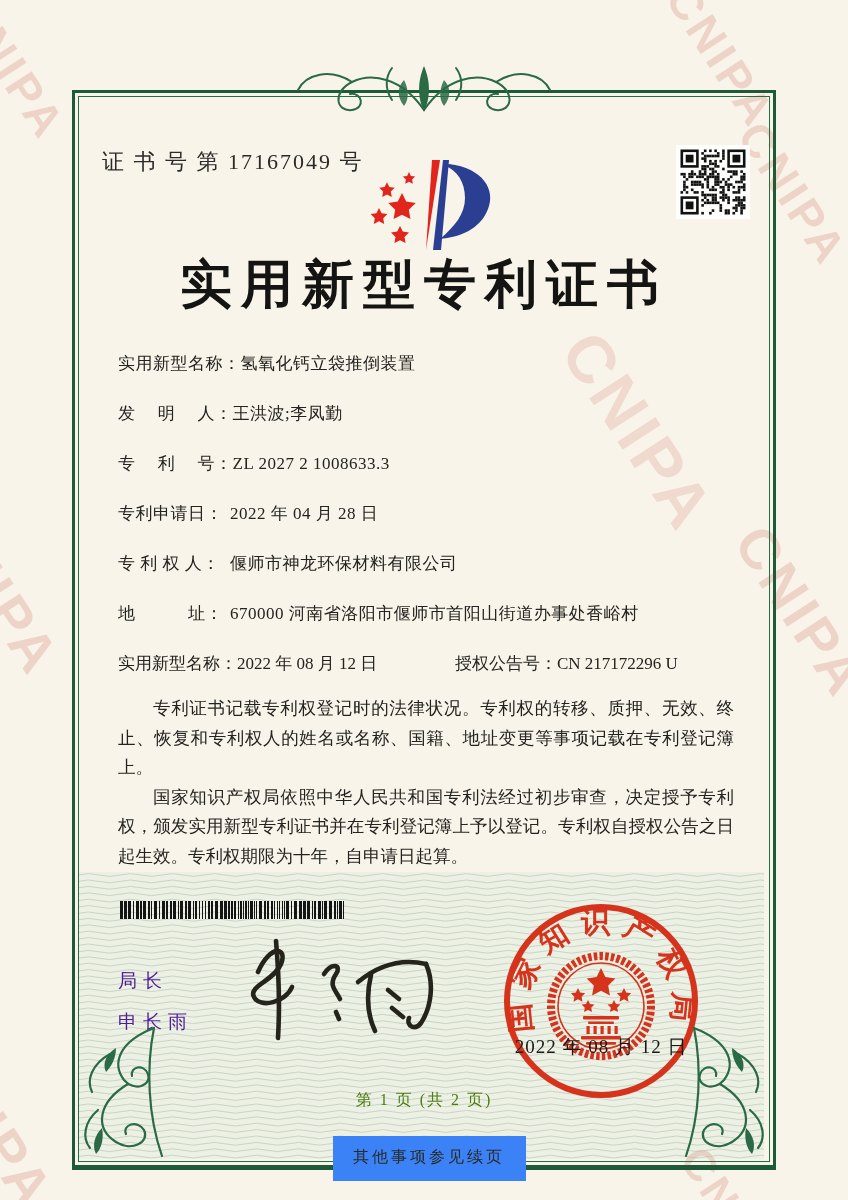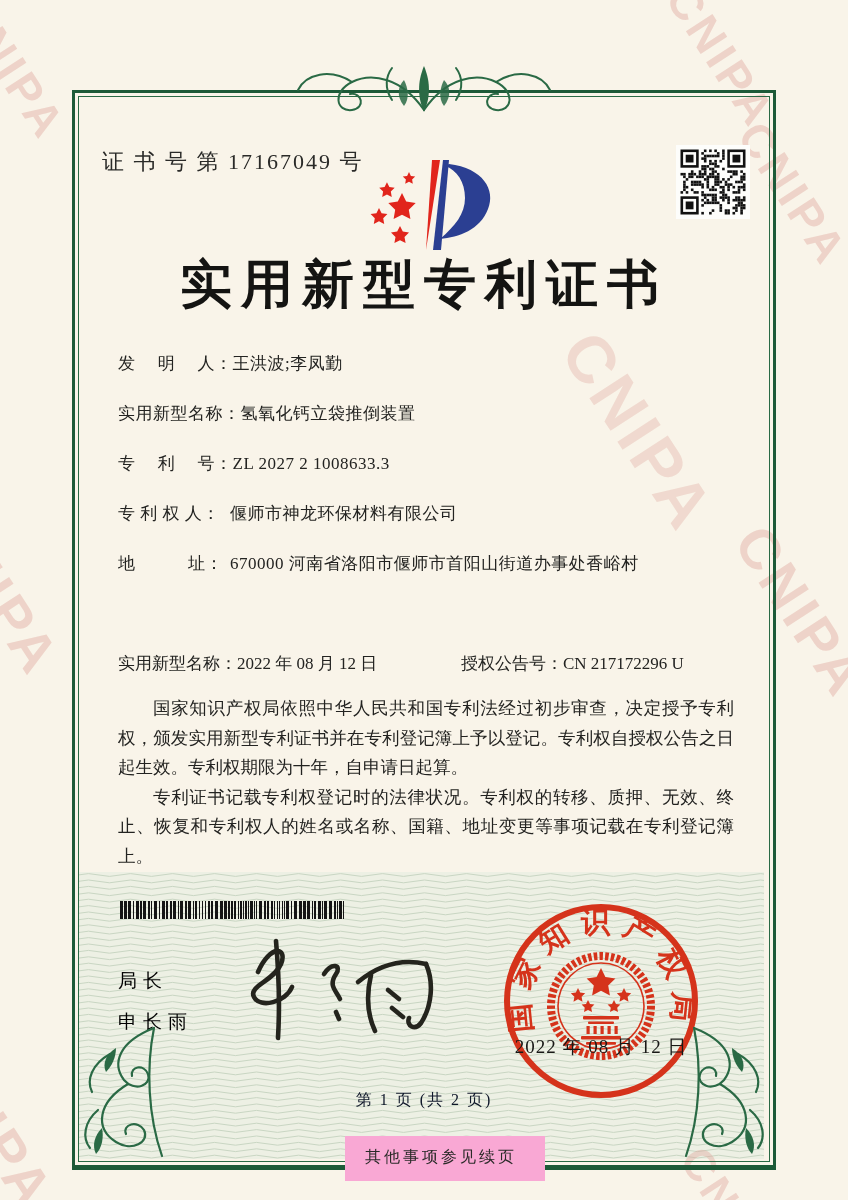--- a/index.html
+++ b/index.html
@@ -63,45 +63,45 @@
   .qr{position:absolute;left:676px;top:145px;width:74px;height:74px;z-index:2;background:#fdfdfb;}
   .title{
     position:absolute;left:0;top:250px;width:848px;
     text-align:center;font-size:52px;font-weight:700;
     letter-spacing:9px;color:#141412;z-index:2;
   }
   .fields{position:absolute;left:118px;top:352px;width:622px;z-index:2;}
   .frow{position:relative;height:50px;font-size:17px;color:#232321;letter-spacing:.5px;white-space:nowrap;}
   .frow .lbl{display:inline-block;min-width:112px;}
   .grant-row{position:absolute;left:118px;top:652px;width:622px;font-size:17px;color:#232321;z-index:2;white-space:nowrap;}
-  .grant-no{position:absolute;left:337px;top:0;margin-left:6px;}
+  .grant-no{position:absolute;left:337px;top:0;}
   .paras{
     position:absolute;left:118px;top:694px;width:616px;z-index:2;
     font-size:17.5px;line-height:29.5px;color:#232321;
     text-align:justify;
   }
   .paras p{margin:0;text-indent:2em;}
   .barcode{position:absolute;left:120px;top:901px;width:226px;height:18px;z-index:2;}
-  .officer{position:absolute;left:118px;top:968px;z-index:2;font-size:19px;color:#000000;letter-spacing:6px;}
+  .officer{position:absolute;left:118px;top:968px;z-index:2;font-size:19px;color:#4c1d95;letter-spacing:6px;}
   .officer div{margin-bottom:15px;}
   .signature{position:absolute;left:228px;top:934px;width:232px;height:110px;z-index:2;}
   .seal{position:absolute;left:500px;top:900px;width:202px;height:202px;z-index:2;}
   .seal-date{
     position:absolute;left:498px;top:1034px;width:206px;
     text-align:center;font-size:19px;color:#181816;letter-spacing:1px;z-index:3;
   }
   .page-num{
     position:absolute;left:0;top:1090px;width:848px;text-align:center;
-    font-size:16px;color:#0f172a;letter-spacing:2px;z-index:2;
+    font-size:16px;color:#4d7c0f;letter-spacing:2px;z-index:2;
   }
   .footer-note{
-    position:absolute;left:345px;top:1136px;width:192px;
-    background:#f9a8d4;text-align:center;
+    position:absolute;left:333px;top:1136px;width:192px;
+    background:#3b82f6;text-align:center;
     font-size:16px;color:#2a2a28;letter-spacing:3px;
-    padding:11px 8px 13px 0;z-index:5;
+    padding:11px 1px 13px 0;z-index:5;
   }
 </style>
 </head>
 <body>
 
 <div class="page">
 
   <div class="wm wm1">CNIPA</div>
   <div class="wm wm2">CNIPA</div>
   <div class="wm wm3">CNIPA</div>
@@ -383,46 +383,49 @@
       <rect x="56.5" y="9.7" width="7.800000000000001" height="7.800000000000001" fill="#111"></rect>
       <rect x="4.5" y="51.300000000000004" width="18.2" height="18.2" fill="#111"></rect>
       <rect x="7.1" y="53.9" width="13" height="13" fill="#fdfdfb"></rect>
       <rect x="9.7" y="56.5" width="7.800000000000001" height="7.800000000000001" fill="#111"></rect>
     </svg>
 
   <div class="title">实用新型专利证书</div>
 
   <div class="fields">
     <div class="frow">
+      <span class="lbl">实用新型名称：</span><span>氢氧化钙立袋推倒装置</span>
+    </div>
+    <div class="frow">
       <span class="lbl">发　 明　 人：</span><span>王洪波;李凤勤</span>
     </div>
     <div class="frow">
-      <span class="lbl">实用新型名称：</span><span>氢氧化钙立袋推倒装置</span>
+      <span class="lbl">专　 利　 号：</span><span>ZL 2027 2 1008633.3</span>
     </div>
     <div class="frow">
-      <span class="lbl">专　 利　 号：</span><span>ZL 2027 2 1008633.3</span>
+      <span class="lbl">专利申请日：</span><span>2022 年 04 月 28 日</span>
     </div>
     <div class="frow">
       <span class="lbl">专 利 权 人：</span><span>偃师市神龙环保材料有限公司</span>
     </div>
     <div class="frow">
       <span class="lbl">地　　　址：</span><span>670000 河南省洛阳市偃师市首阳山街道办事处香峪村</span>
     </div>
   </div>
 
   <div class="grant-row">
     <span>实用新型名称：</span><span>2022 年 08 月 12 日</span>
     <span class="grant-no">
       <span>授权公告号：</span><span>CN 217172296 U</span>
     </span>
   </div>
 
   <div class="paras">
+    <p>专利证书记载专利权登记时的法律状况。专利权的转移、质押、无效、终止、恢复和专利权人的姓名或名称、国籍、地址变更等事项记载在专利登记簿上。</p>
     <p>国家知识产权局依照中华人民共和国专利法经过初步审查，决定授予专利权，颁发实用新型专利证书并在专利登记簿上予以登记。专利权自授权公告之日起生效。专利权期限为十年，自申请日起算。</p>
-    <p>专利证书记载专利权登记时的法律状况。专利权的转移、质押、无效、终止、恢复和专利权人的姓名或名称、国籍、地址变更等事项记载在专利登记簿上。</p>
   </div>
 
   <svg class="barcode" id="barcode" viewBox="0 0 226 18">
       <rect x="0" y="0" width="3" height="18" fill="#141414"></rect>
       <rect x="4" y="0" width="3" height="18" fill="#141414"></rect>
       <rect x="8" y="0" width="3" height="18" fill="#141414"></rect>
       <rect x="13" y="0" width="1" height="18" fill="#141414"></rect>
       <rect x="16" y="0" width="3" height="18" fill="#141414"></rect>
       <rect x="20" y="0" width="2" height="18" fill="#141414"></rect>
       <rect x="23" y="0" width="3" height="18" fill="#141414"></rect>

